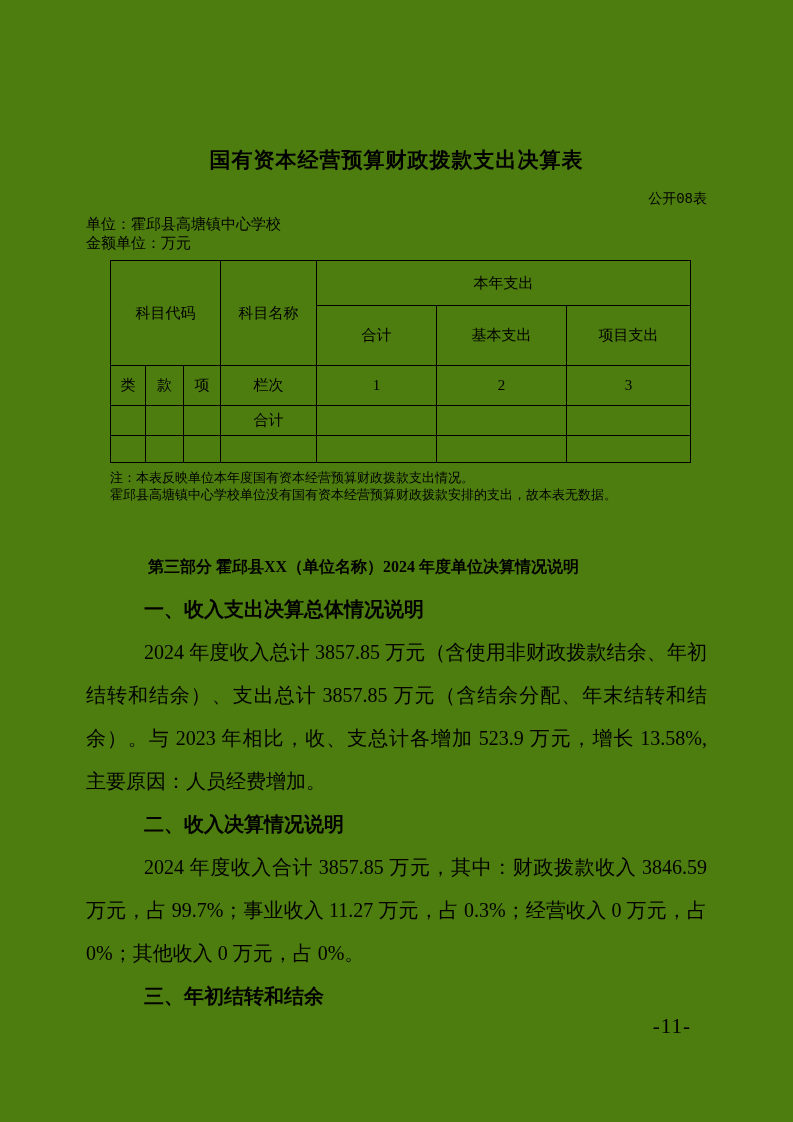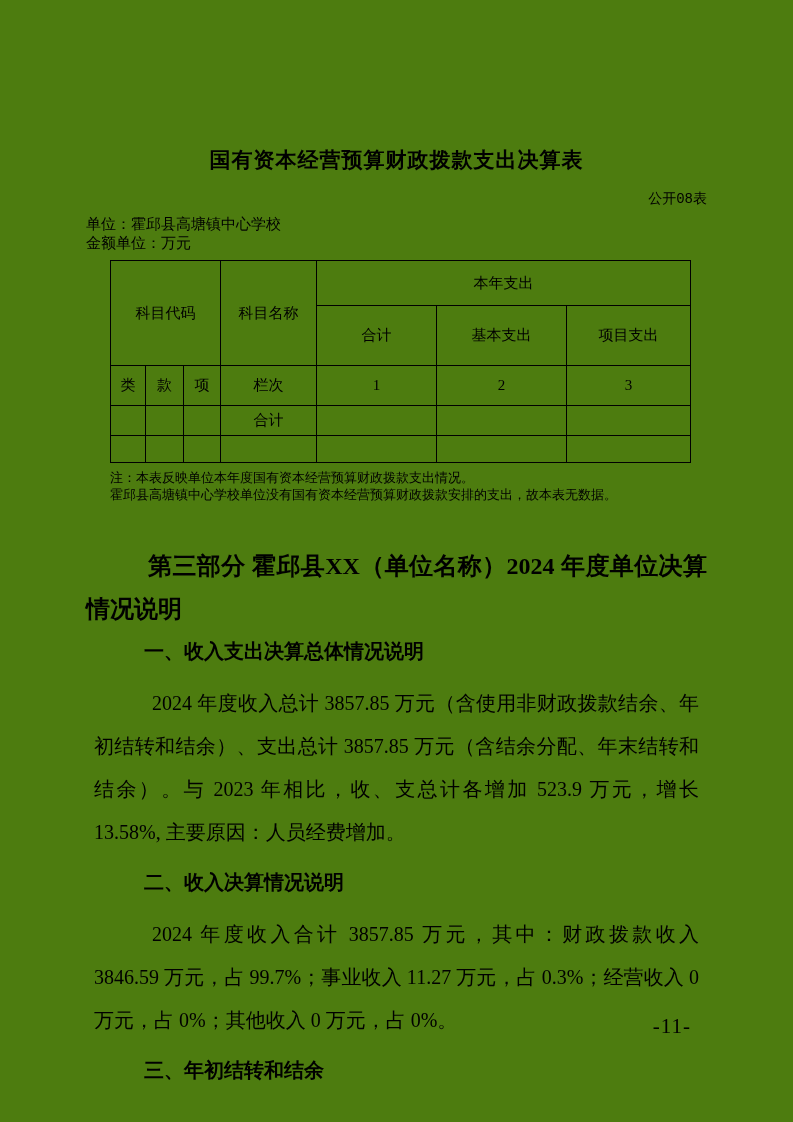--- a/index.html
+++ b/index.html
@@ -52,34 +52,33 @@
   .row-d2 td { height: 27px; }
 
   .notes {
     margin: 6px 0 0 24px;
     font-size: 13px;
     line-height: 17px;
   }
 
   .section-title {
     margin: 42px 0 0;
-    font-size: 24px; font-weight: bold;
+    font-size: 16px; font-weight: bold;
     line-height: 43px;
     text-indent: 62px;
     text-align: justify;
   }
   .sub-title {
     margin: 0;
     font-size: 20px; font-weight: bold;
     line-height: 43px;
     text-indent: 58px;
-    font-family: Liberation Mono, monospace;
   }
   .para {
-    margin: 8px;
+    margin: 0;
     font-size: 20px;
     line-height: 43px;
     text-indent: 58px;
     text-align: justify;
   }
 
   .page-number {
     position: absolute;
     top: 1014px; right: 102px;
     font-size: 21px;

